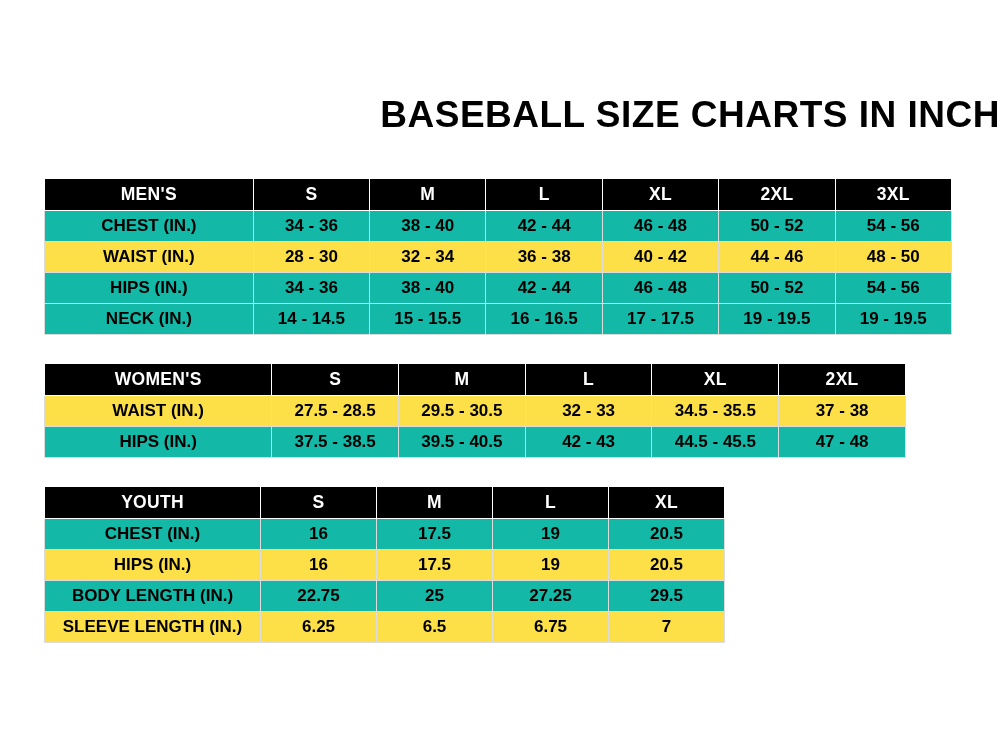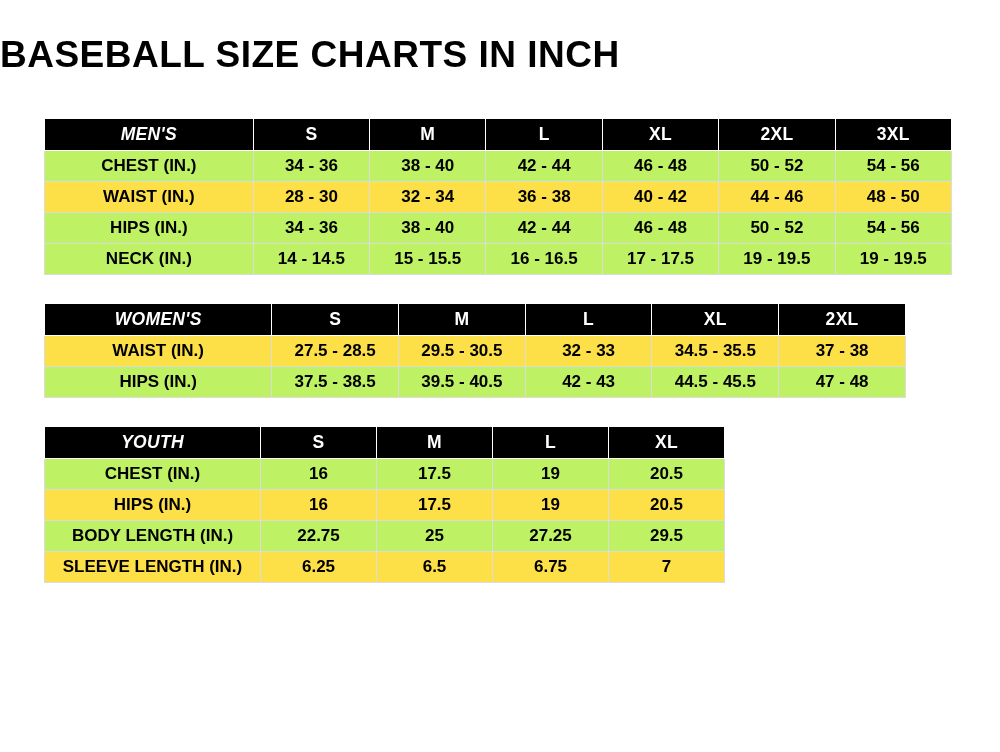--- a/index.html
+++ b/index.html
@@ -14,26 +14,26 @@
     color: #000000;
     overflow: hidden;
   }
   .page {
     position: relative;
     width: 1000px;
     height: 752px;
     box-sizing: border-box;
   }
   .title {
-    text-align: left;
+    text-align: right;
     font-size: 37px;
     font-weight: bold;
     letter-spacing: 0.5px;
     margin: 0;
-    padding-top: 34px;
+    padding-top: 94px;
     color: #000;
   }
   .tables {
     margin-top: 42px;
     padding-left: 44px;
     padding-right: 44px;
   }
   table {
     border-collapse: collapse;
     table-layout: fixed;
@@ -56,24 +56,23 @@
   }
   thead th {
     background: #000000;
     color: #ffffff;
     height: 32px;
     font-size: 17.5px;
     letter-spacing: 0.3px;
   }
   thead th.rowhead {
     text-align: center;
-    font-style: italic;
   }
   tbody tr.odd td {
-    background: #bef264;
+    background: #14b8a6;
     color: #000000;
   }
   tbody tr.even td {
     background: #fde047;
     color: #000000;
   }
   tbody td {
     border: 1px solid #dcdcdc;
   }
   tbody td.rowhead {

